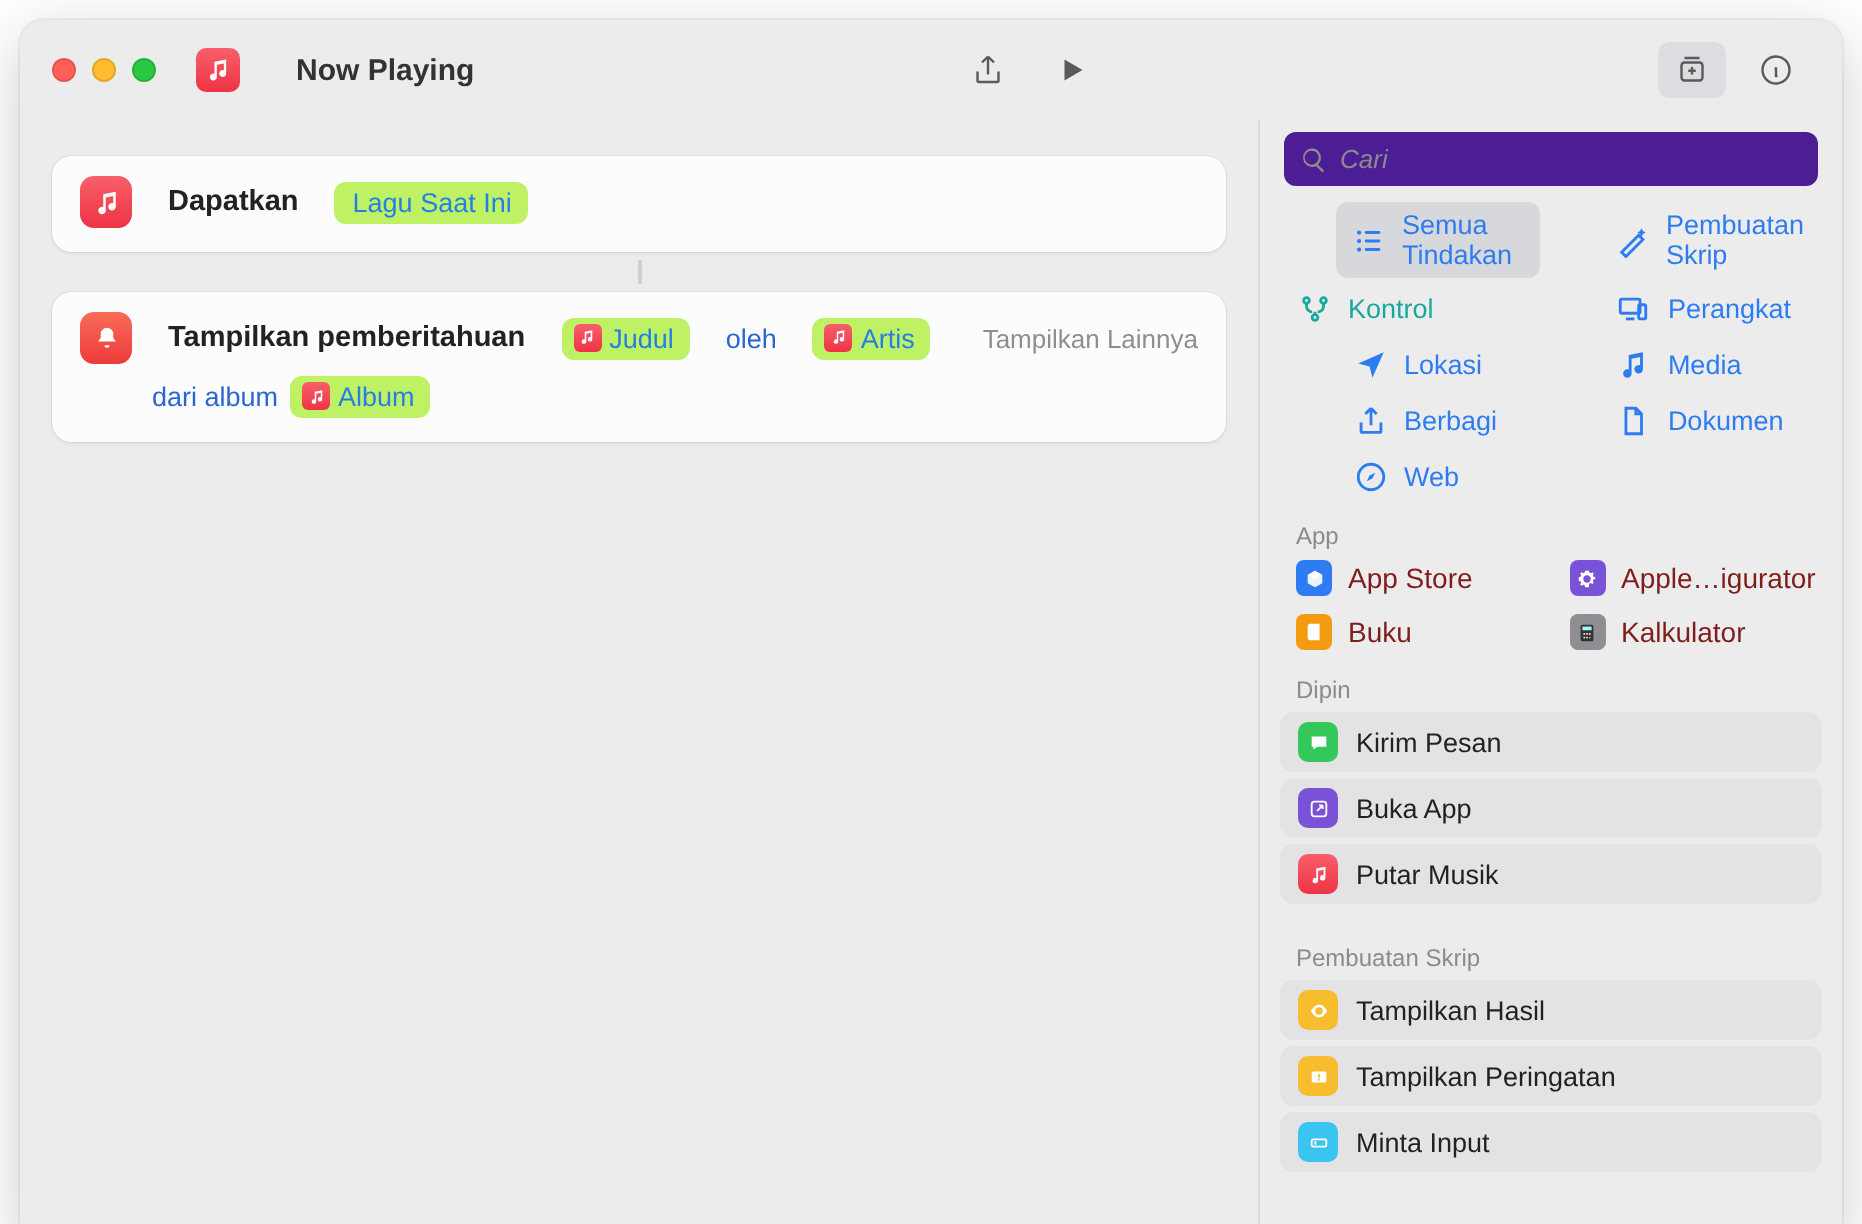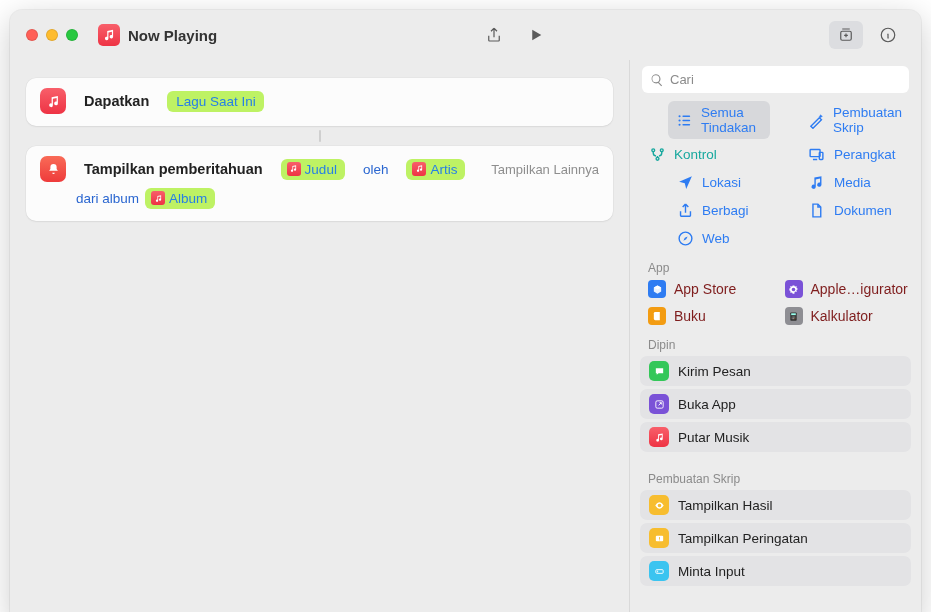--- a/index.html
+++ b/index.html
@@ -24,21 +24,21 @@
   .dot { width:12px; height:12px; border-radius:50%; }
   .dot.red { background:#ff5f57; border:0.5px solid rgba(0,0,0,0.1);}
   .dot.yellow { background:#febc2e; border:0.5px solid rgba(0,0,0,0.1);}
   .dot.green { background:#28c840; border:0.5px solid rgba(0,0,0,0.1);}
   .app-icon {
     width:22px; height:22px; border-radius:5px;
     background: linear-gradient(180deg,#f85f6a,#ee3344);
     display:flex; align-items:center; justify-content:center;
   }
   .app-icon svg { width:14px; height:14px; fill:#fff; }
-  .title { font-size:15px; font-weight:600; color:#333; margin-left:0; }
+  .title { font-size:15px; font-weight:600; color:#333; margin-left:20px; }
   .title-spacer { flex:1; }
   .toolbar-btn {
     width:34px; height:28px; display:flex; align-items:center; justify-content:center;
     color:#5a5a5a; border-radius:6px;
   }
   .toolbar-btn svg { width:18px; height:18px; fill:none; stroke:#5a5a5a; stroke-width:1.6; }
 
   .body {
     flex:1; display:flex; overflow:hidden;
   }
@@ -92,23 +92,24 @@
     width:292px;
     background:#ececec;
     border-left:1px solid rgba(0,0,0,0.08);
     display:flex; flex-direction:column;
     overflow:hidden;
   }
 
   .search {
     margin:6px 12px 8px 12px;
     height:27px; border-radius:6px;
-    background:#ffffff;
+    background:#4c1d95;
     display:flex; align-items:center; padding:0 8px; gap:6px;
     color:#8b8b8b;
+    font-style:italic;
   }
   .search svg { width:14px; height:14px; fill:#8b8b8b; }
   .search span { font-size:13px; }
 
   .categories {
     display:grid; grid-template-columns:1fr 1fr;
     padding:0 10px; row-gap:2px; column-gap:2px;
     font-size:13.5px;
   }
   .cat {

